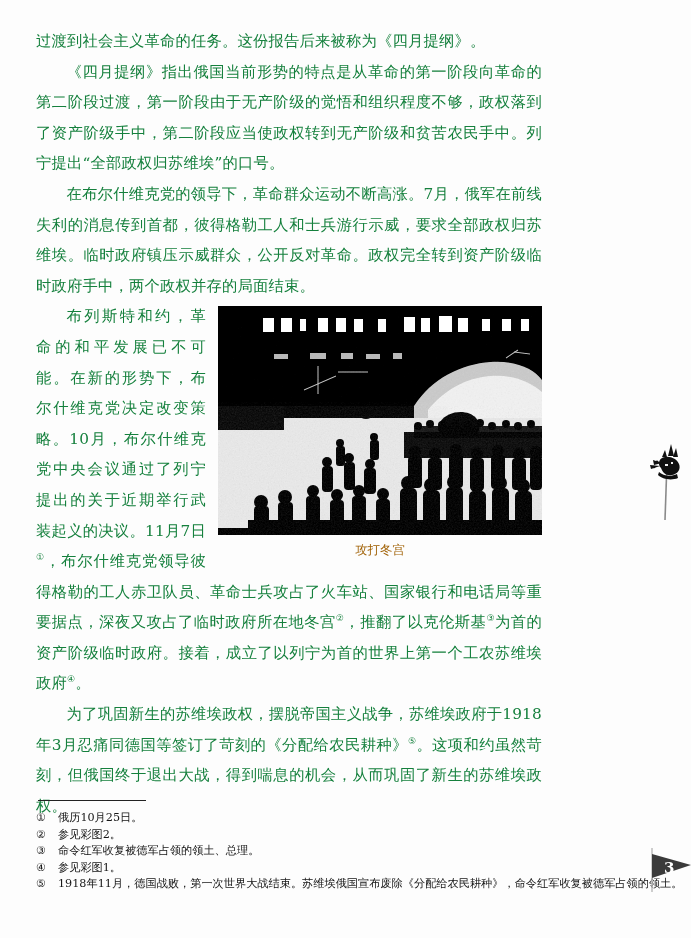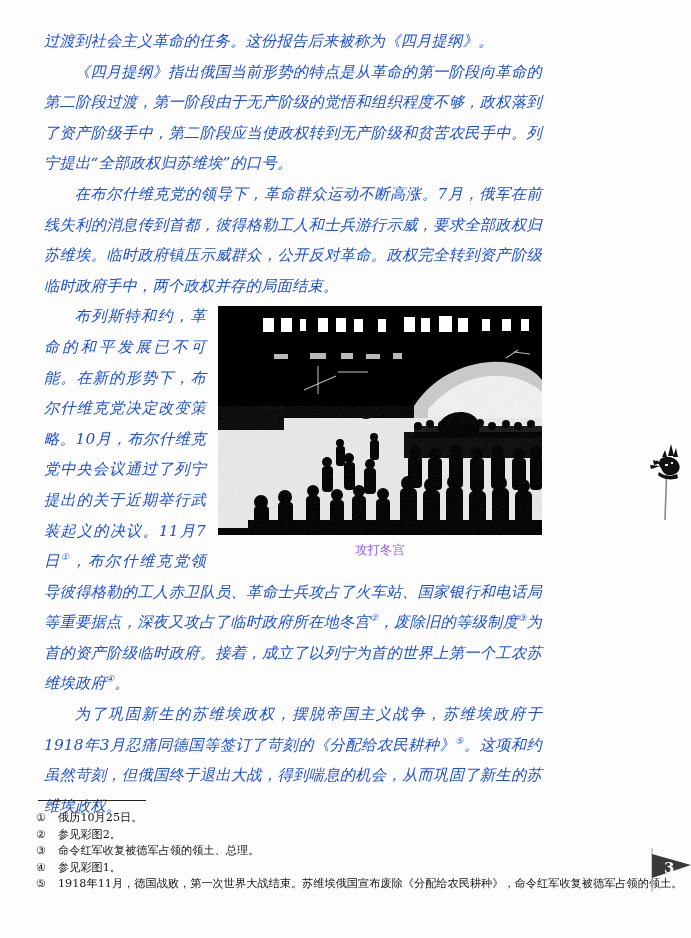--- a/index.html
+++ b/index.html
@@ -30,24 +30,23 @@
     top: 26px;
     width: 506px;
   }
 
   .para {
     font-size: 15.3px;
     line-height: 30.6px;
     text-align: justify;
     text-justify: inter-character;
     letter-spacing: 0.2px;
-    margin: 0 0 0 8px;
-    color: #1d4ed8;
+    margin: 0 0 0 0;
+    color: #15803d;
     font-family: "DejaVu Serif", "Liberation Serif", serif;
-    font-style: italic;
   }
   .para.indent { text-indent: 2em; }
   .para.first  { text-indent: 0; }
 
   .sup {
     font-size: 9px;
     vertical-align: super;
     line-height: 0;
   }
 
@@ -66,21 +65,21 @@
     background: #111;
     filter: contrast(1.25) grayscale(1);
   }
   .photo svg { display: block; }
   .caption {
     text-align: center;
     font-size: 12.4px;
     line-height: 20px;
     padding-top: 5px;
     font-family: "DejaVu Serif", "Liberation Serif", serif;
-    color: #8b5cf6;
+    color: #a16207;
   }
 
   
   .footnotes {
     position: absolute;
     left: 36px;
     top: 800px;
     width: 620px;
   }
   .fn-rule {
@@ -296,21 +295,21 @@
           </g>
 
           <rect x="0" y="0" width="324" height="229" filter="url(#grain2)" opacity="0.3"></rect>
           <rect x="0" y="112" width="324" height="117" filter="url(#grain)" opacity="0.22"></rect>
         </svg>
       </div>
       <div class="caption">攻打冬宫</div>
     </div>
 
     <p class="para indent">
-      <span>布列斯特和约，革命的和平发展已不可能。在新的形势下，布尔什维克党决定改变策略。10月，布尔什维克党中央会议通过了列宁提出的关于近期举行武装起义的决议。11月7日</span><span class="sup">①</span><span>，布尔什维克党领导彼得格勒的工人赤卫队员、革命士兵攻占了火车站、国家银行和电话局等重要据点，深夜又攻占了临时政府所在地冬宫</span><span class="sup">②</span><span>，废除旧的等级制度</span><span class="sup">③</span><span>为首的资产阶级临时政府。接着，成立了以列宁为首的世界上第一个工农苏维埃政府</span><span class="sup">④</span><span>。</span>
+      <span>布列斯特和约，革命的和平发展已不可能。在新的形势下，布尔什维克党决定改变策略。10月，布尔什维克党中央会议通过了列宁提出的关于近期举行武装起义的决议。11月7日</span><span class="sup">①</span><span>，布尔什维克党领导彼得格勒的工人赤卫队员、革命士兵攻占了火车站、国家银行和电话局等重要据点，深夜又攻占了临时政府所在地冬宫</span><span class="sup">②</span><span>，推翻了以克伦斯基</span><span class="sup">③</span><span>为首的资产阶级临时政府。接着，成立了以列宁为首的世界上第一个工农苏维埃政府</span><span class="sup">④</span><span>。</span>
     </p>
 
 
     <p class="para indent">
       <span>为了巩固新生的苏维埃政权，摆脱帝国主义战争，苏维埃政府于1918年3月忍痛同德国等签订了苛刻的《分配给农民耕种》</span><span class="sup">⑤</span><span>。这项和约虽然苛刻，但俄国终于退出大战，得到喘息的机会，从而巩固了新生的苏维埃政权。</span>
     </p>
 
   </div>
 
   <div class="footnotes">

